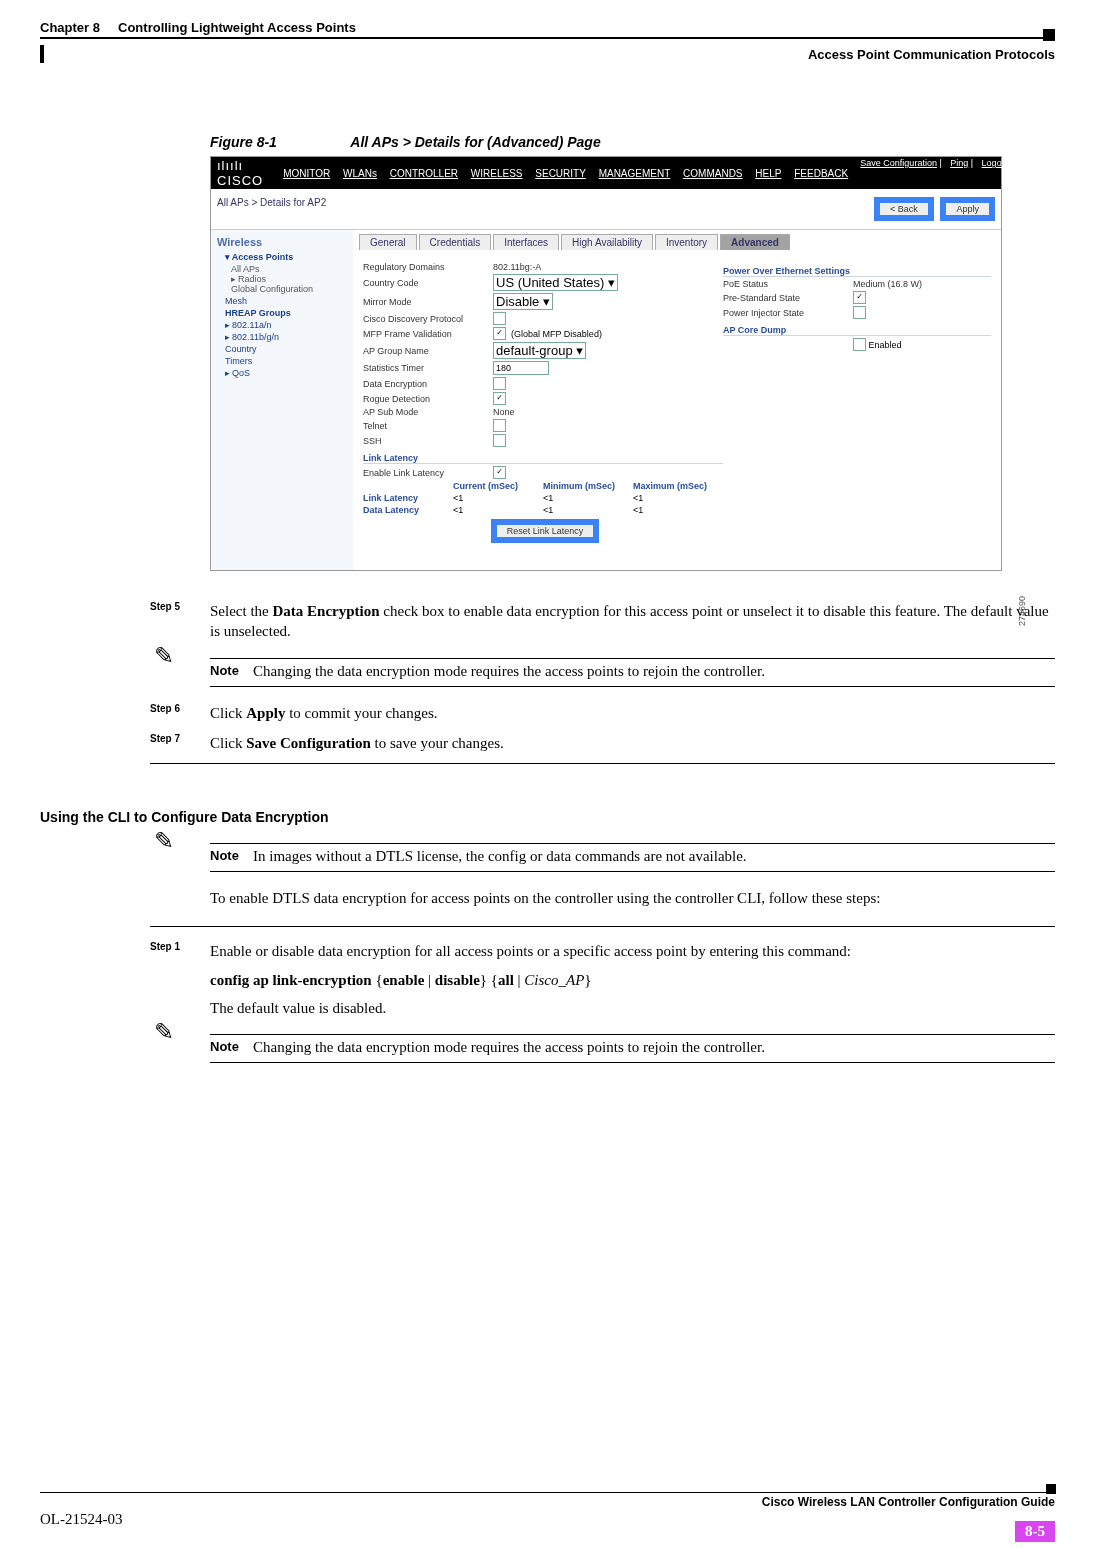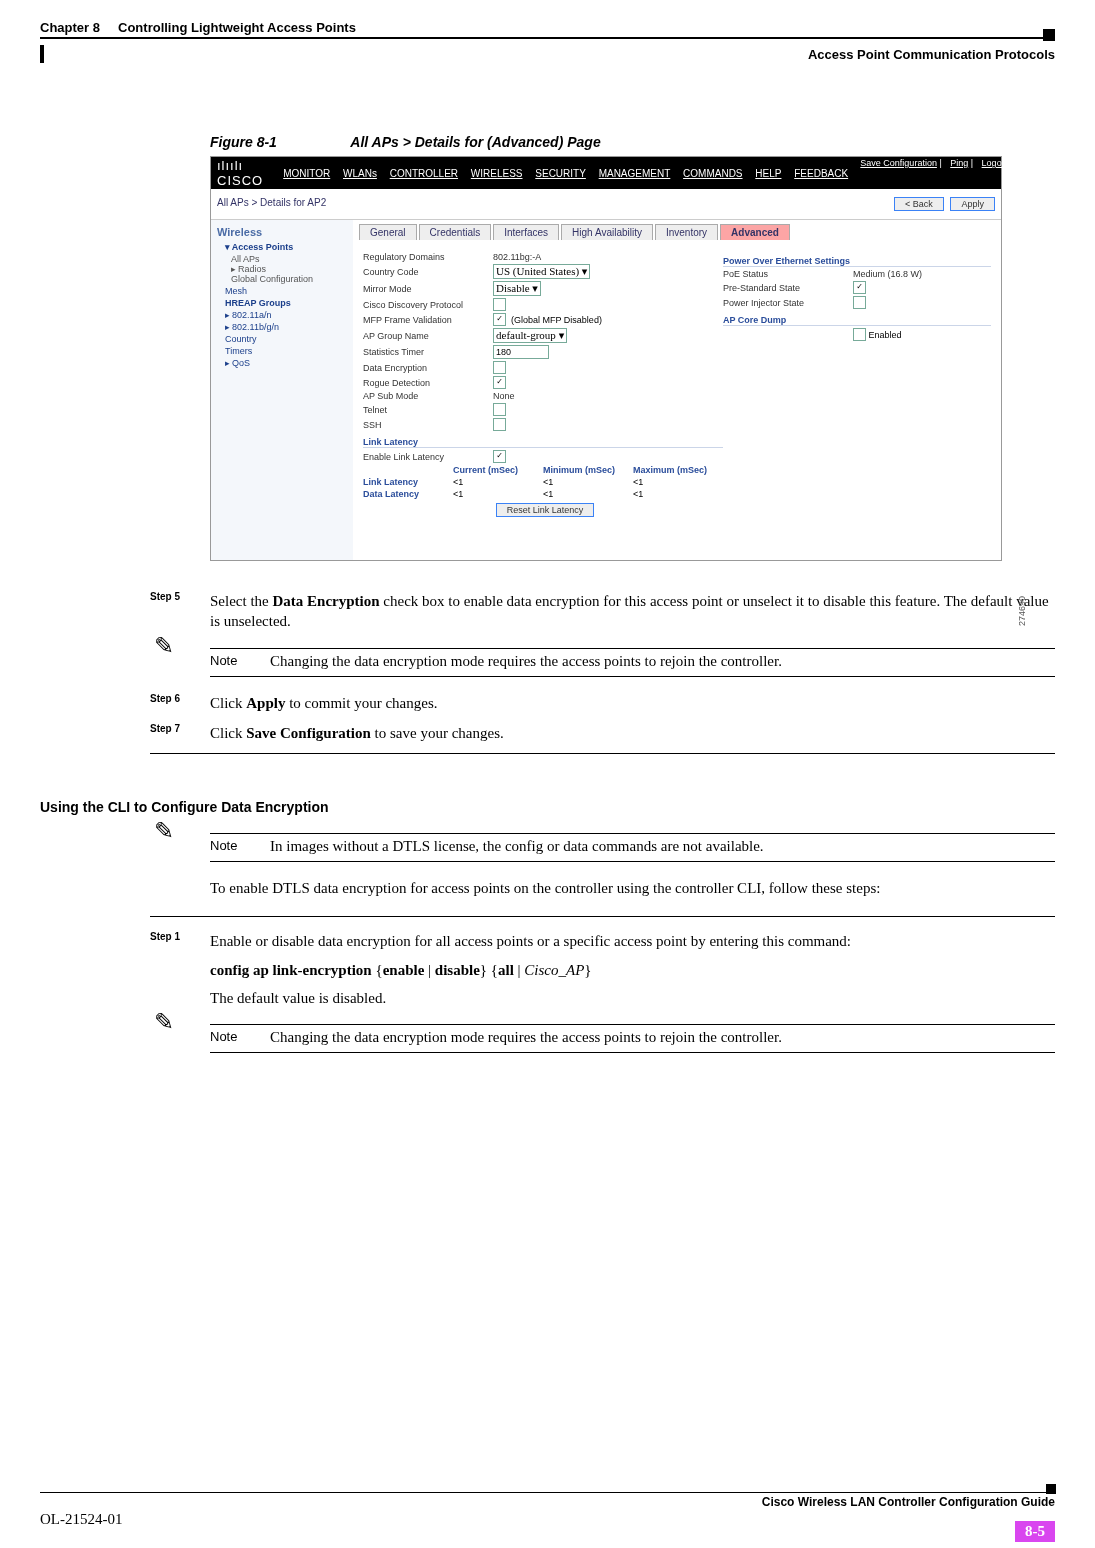--- a/index.html
+++ b/index.html
@@ -79,21 +79,21 @@
   .ss-crumb {
     background: #fff;
     padding: 8px 6px;
     display: flex;
     justify-content: space-between;
     border-bottom: 1px solid #ccc;
     color: #336;
   }
   .ss-btn {
     display: inline-block;
-    border: 1px solid #3b82f6;
+    border: 6px solid #3b82f6;
     background: #eee;
     padding: 1px 10px;
     font-size: 9px;
     margin-left: 4px;
     color: #333;
   }
   .ss-body { display: flex; min-height: 340px; }
   .ss-side {
     width: 130px;
     background: #f4f7fb;
@@ -111,31 +111,31 @@
     font-size: 10px;
   }
   .ss-tab {
     border: 1px solid #aaa;
     border-bottom: none;
     padding: 2px 10px;
     margin-right: 2px;
     background: #eee;
     color: #336;
   }
-  .ss-tab.active { background: #fca5a5; font-weight: bold; }
+  .ss-tab.active { background: #a3a3a3; font-weight: bold; }
   .ss-form {
     display: flex;
     padding: 10px;
     font-size: 9px;
   }
   .ss-col { flex: 1; }
   .ss-row { display: flex; align-items: center; margin: 2px 0; }
   .ss-label { width: 130px; color: #333; }
   .ss-val { color: #333; }
-  .ss-sel { border: 1px solid #7a9; font-size: 11px; padding: 0 2px; background: #fff; font-family: Liberation Serif, serif; }
+  .ss-sel { border: 1px solid #7a9; font-size: 13px; padding: 0 2px; background: #fff; }
   .ss-inp { border: 1px solid #7a9; font-size: 9px; width: 50px; background: #fff; }
   .ss-chk { width: 11px; height: 11px; border: 1px solid #7a9; display: inline-block; text-align: center; font-size: 8px; line-height: 10px; background: #fff; }
   .ss-section-hdr { color: #2a4d9b; font-weight: bold; margin: 6px 0 2px 0; border-bottom: 1px solid #cbd5e8; }
   .ss-lat { display: flex; margin: 2px 0; }
   .ss-lat span { width: 90px; }
   .ss-lat .h { color: #2a4d9b; font-weight: bold; }
   .ss-refnum {
     position: absolute;
     right: 28px;
     font-size: 9px;
@@ -177,23 +177,23 @@
     left: -56px;
     top: -14px;
     font-size: 24px;
     line-height: 1;
   }
   .note-inline {
     display: flex;
   }
   .note-label {
     font-family: Arial, Helvetica, sans-serif;
-    font-weight: normal;
+    font-weight: bold;
     font-size: 13px;
-    width: 60px;
+    width: 43px;
     flex-shrink: 0;
   }
   .note-text { font-size: 15px; }
   .section-end-rule {
     border-top: 1px solid #000;
     margin: 10px 0 0 110px;
   }
   .h2 {
     font-family: Arial, Helvetica, sans-serif;
     font-weight: bold;
@@ -488,18 +488,18 @@
   <div class="note-hr-bottom"></div>
 </div>
 
 <div class="footer-wrap">
   <div class="footer-line">
     <span></span>
     <span class="footer-book">Cisco Wireless LAN Controller Configuration Guide</span>
     <div class="footer-tick"></div>
   </div>
   <div style="display:flex;justify-content:space-between;position:relative;">
-    <span class="footer-doc">OL-21524-01</span>
+    <span class="footer-doc">OL-21524-03</span>
     <span class="footer-page">8-5</span>
   </div>
 </div>
 
 </div>
 
 </body></html>

